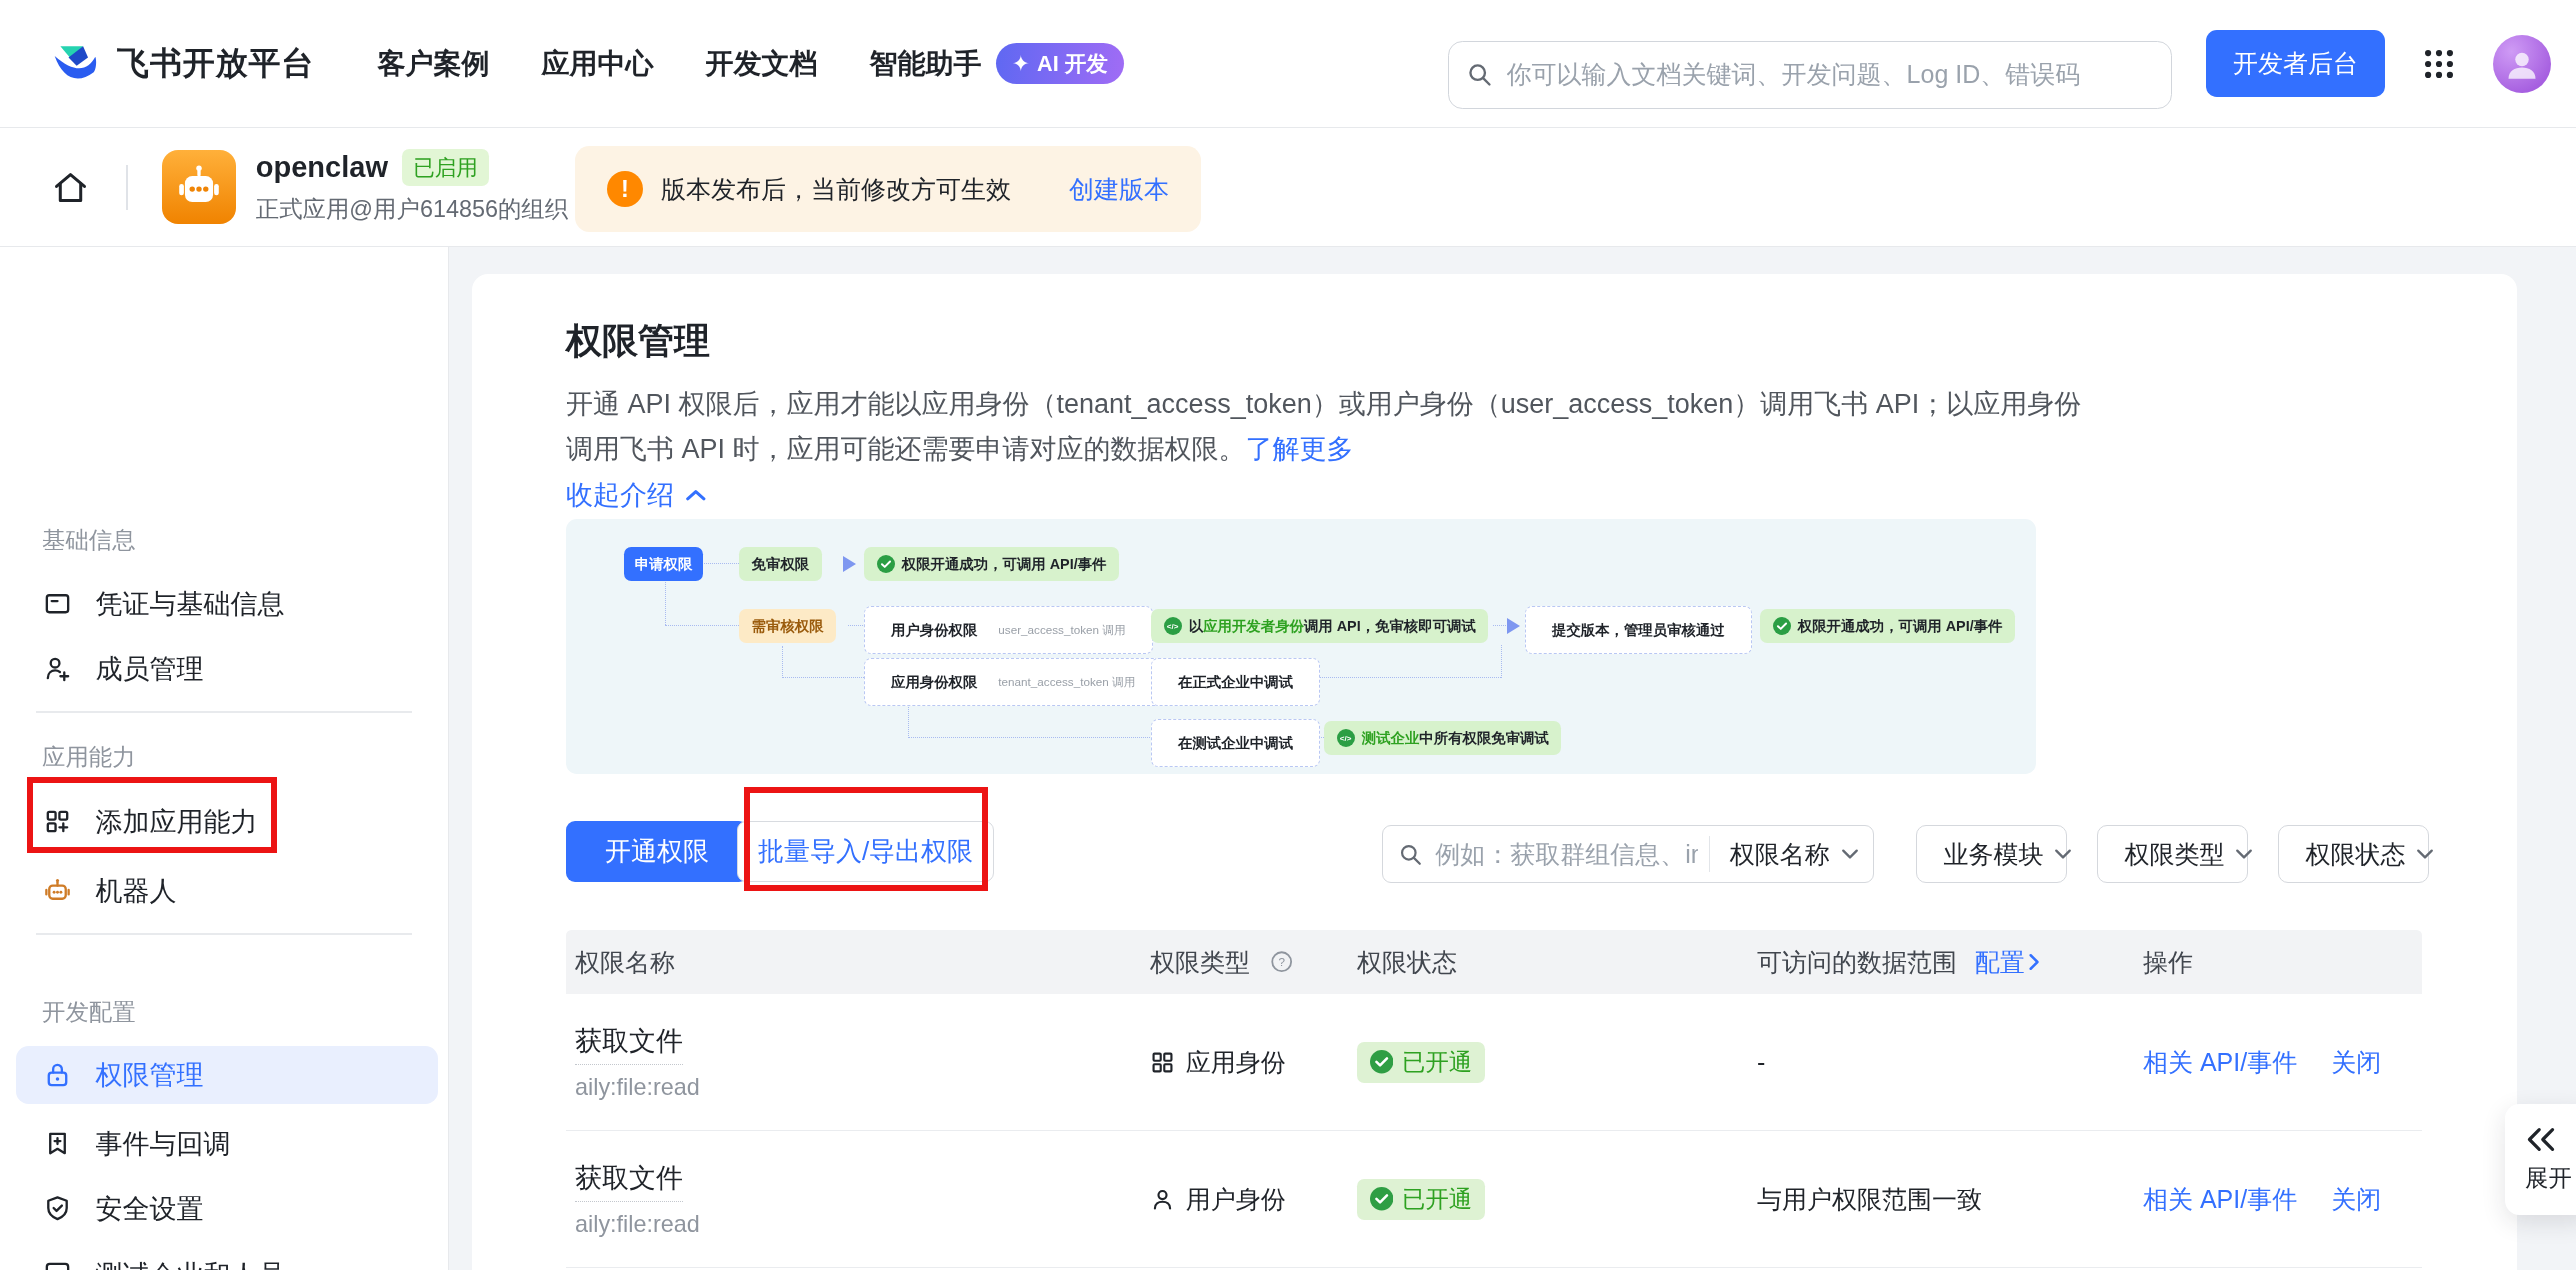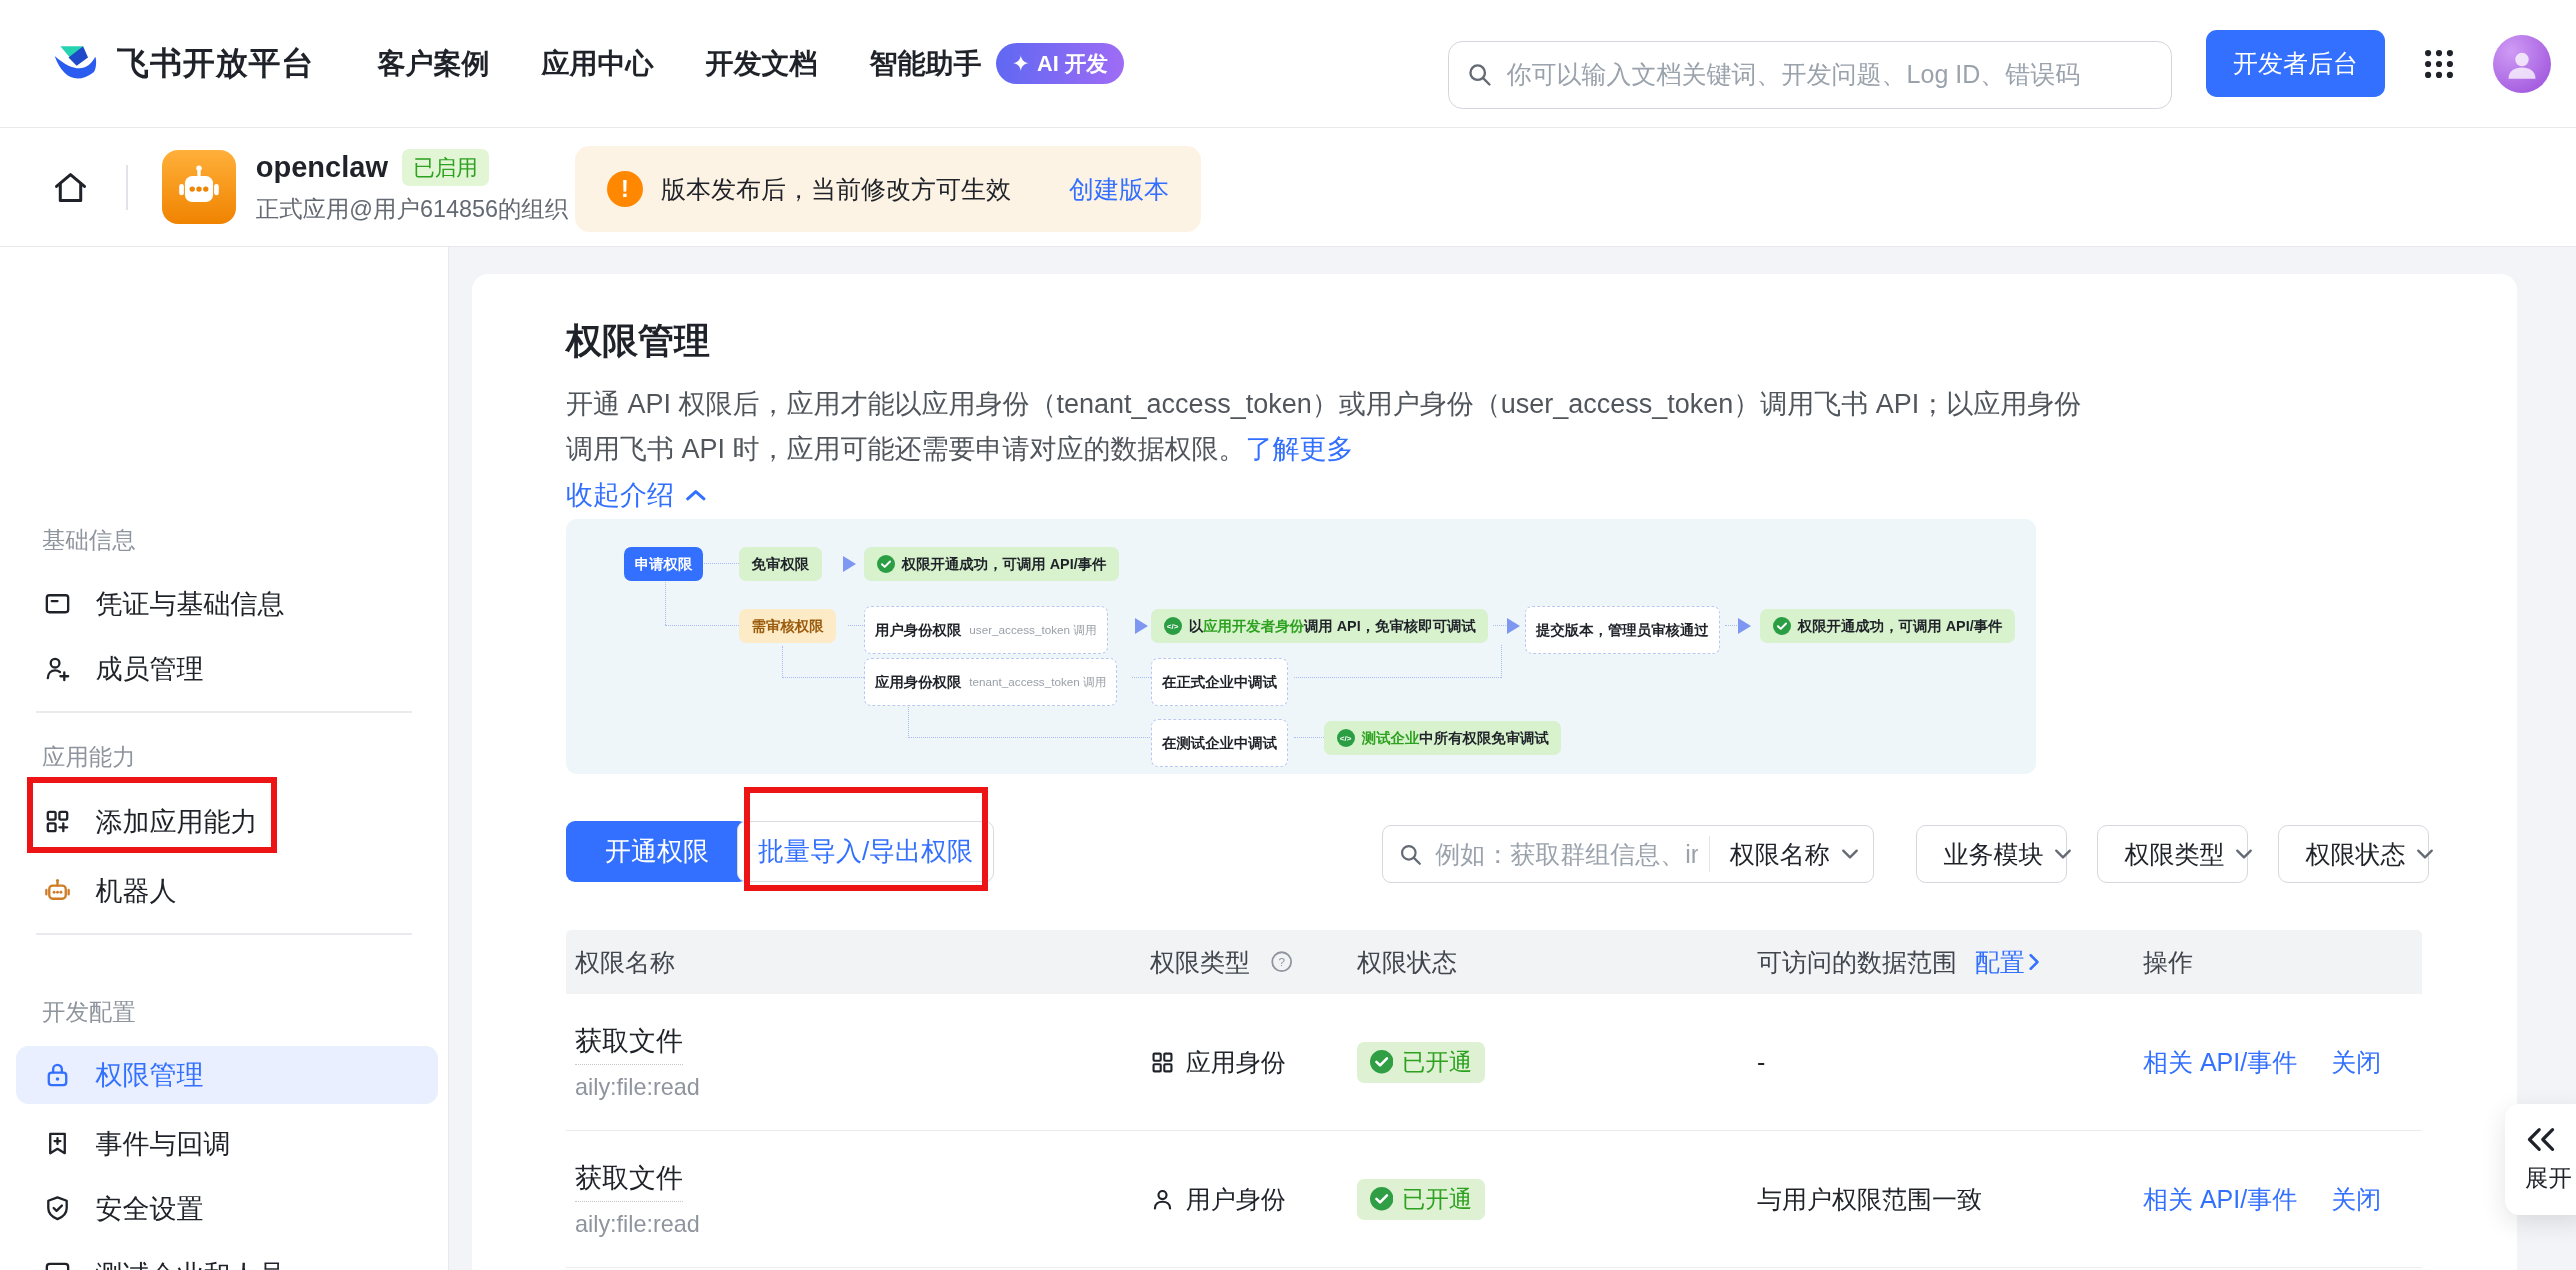--- a/index.html
+++ b/index.html
@@ -61,21 +61,21 @@
   .desc.l2{top:155px;}
   .link{color:var(--blue); cursor:pointer; text-decoration:none;}
   .collapse{position:absolute; left:94px; top:203px; font-size:27px; color:var(--blue); display:flex; align-items:center; gap:10.8px; cursor:pointer;}
 
   
   .panel{position:absolute; left:94px; top:245px; width:1470px; height:255px; background:var(--panelbg); border-radius:10.8px;}
   .chip{position:absolute; display:inline-flex; align-items:center; white-space:nowrap; height:34px; border-radius:7.2px; padding:0 12.6px; font-size:14.4px; font-weight:600; gap:7.2px;}
   .chip-blue{background:var(--blue); color:#fff; padding:0 10.8px;}
   .chip-green{background:var(--greenbg); color:var(--text);}
   .chip-orange{background:var(--orangebg); color:var(--orangetx);}
-  .dashed-box{position:absolute; display:inline-flex; align-items:center; white-space:nowrap; height:48px; border:1.8px dashed var(--dash); background:#fff; border-radius:7.2px; padding:0 10px; font-size:14.4px; font-weight:600; gap:8px;}
+  .dashed-box{position:absolute; display:inline-flex; align-items:center; white-space:nowrap; height:48px; border:1.8px dashed var(--dash); background:#fff; border-radius:7.2px; padding:0 26px; font-size:14.4px; font-weight:600; gap:21px;}
   .dashed-box .code{font-size:11.7px; font-weight:400; color:#9aa0a8;}
   .hl{color:var(--greentx);}
   .arrow{position:absolute; width:0; height:0; border-left:13.5px solid var(--arrow); border-top:8px solid transparent; border-bottom:8px solid transparent;}
   .dot-h{position:absolute; height:0; border-top:1.8px dotted #a9bbf0;}
   .dot-v{position:absolute; width:0; border-left:1.8px dotted #a9bbf0;}
   .api-ic{width:18px; height:18px; border-radius:50%; background:var(--greenfill); color:#fff; font-size:8px; font-weight:700; display:inline-flex; align-items:center; justify-content:center; flex:none;}
 
   
   .btn-primary{position:absolute; left:94px; top:547px; width:182px; height:61px; background:var(--blue); border:none; border-radius:9px; color:#fff; font-size:26px; font-family:inherit; font-weight:500; cursor:pointer;}
   .btn-outline{position:absolute; left:265px; top:547px; width:257px; height:61px; background:#fff; border:1.8px solid #d8dbe0; border-radius:9px; color:var(--blue); font-size:26px; font-family:Liberation Sans, sans-serif; font-weight:500; cursor:pointer;}

